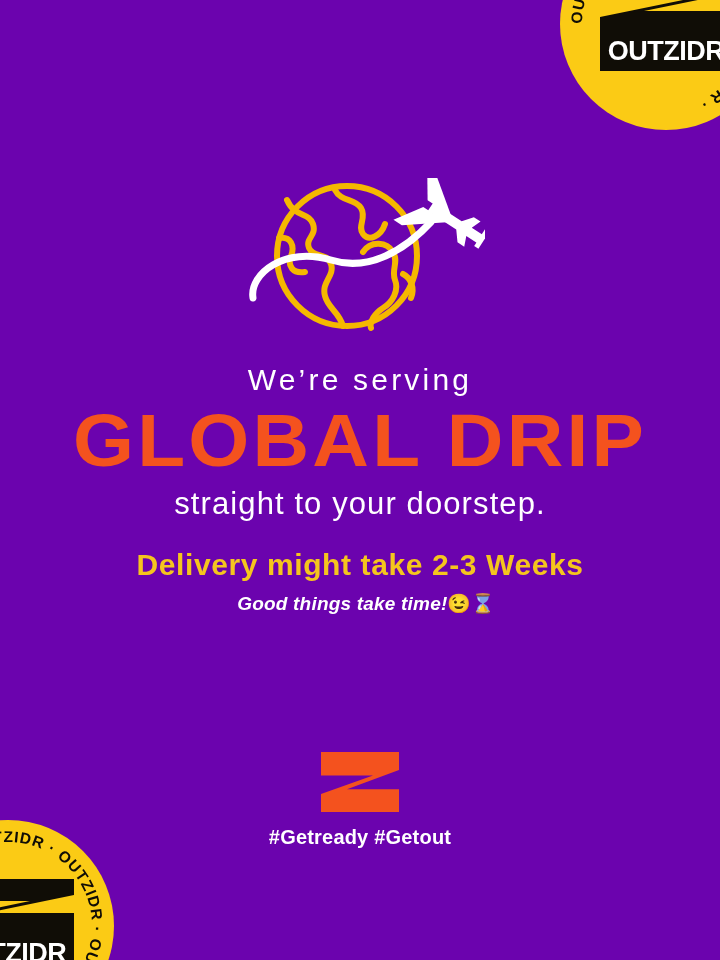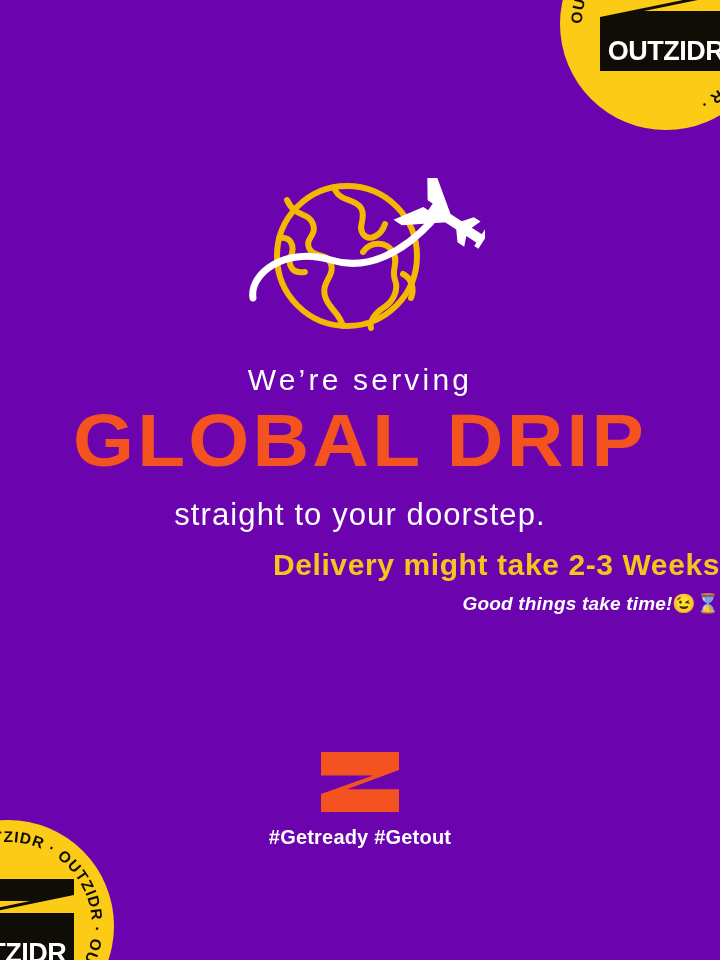--- a/index.html
+++ b/index.html
@@ -109,30 +109,30 @@
     line-height: 1.0;
     margin-top: 8px;
     transform: scaleX(1.06);
   }
   #subline {
     color: #FFFFFF;
     font-size: 31px;
     font-weight: 300;
     letter-spacing: 1.1px;
     line-height: 1.05;
-    margin-top: 21px;
+    margin-top: 10px;
   }
 
   
   #delivery-block {
     position: absolute;
     left: 0;
     right: 0;
     top: 548px;
-    text-align: right;
+    text-align: center;
   }
   #delivery-headline {
     color: #F5C51E;
     font-size: 30px;
     font-weight: bold;
     letter-spacing: 0.6px;
     line-height: 1.1;
   }
   #delivery-subtext {
     color: #FFFFFF;

